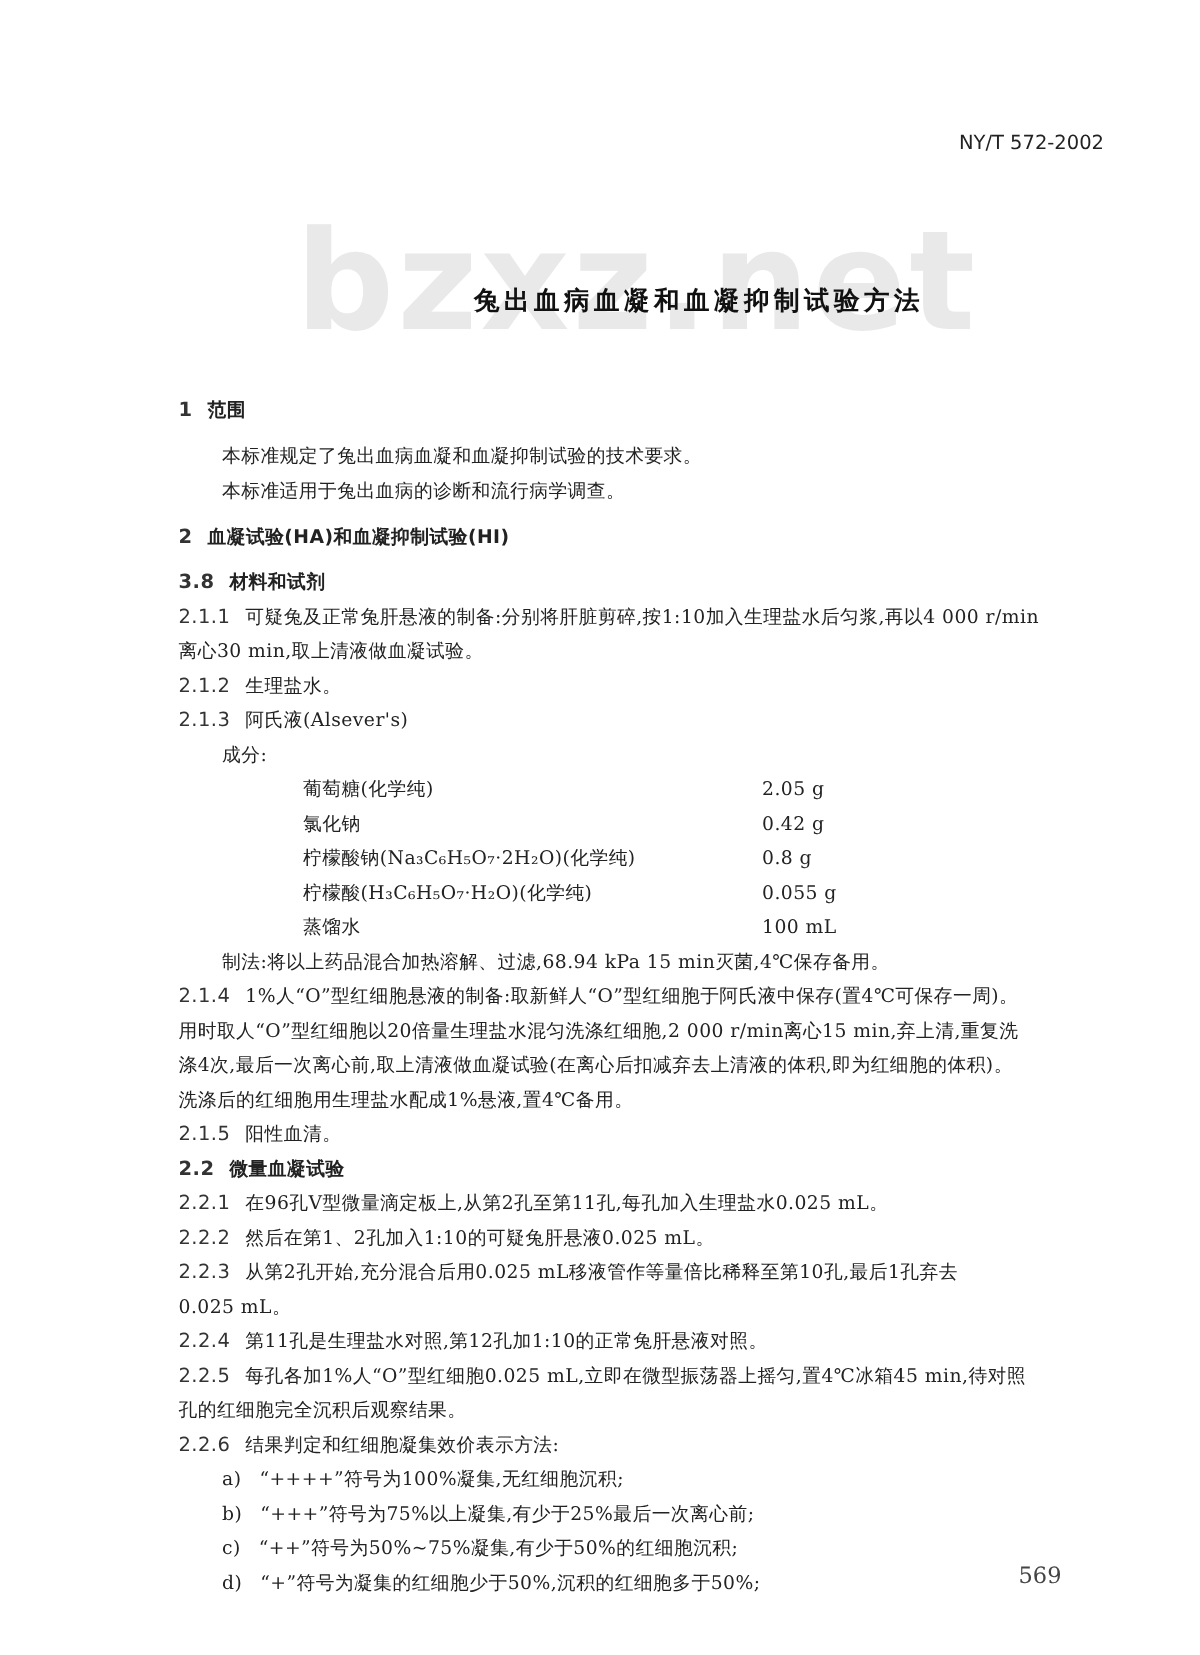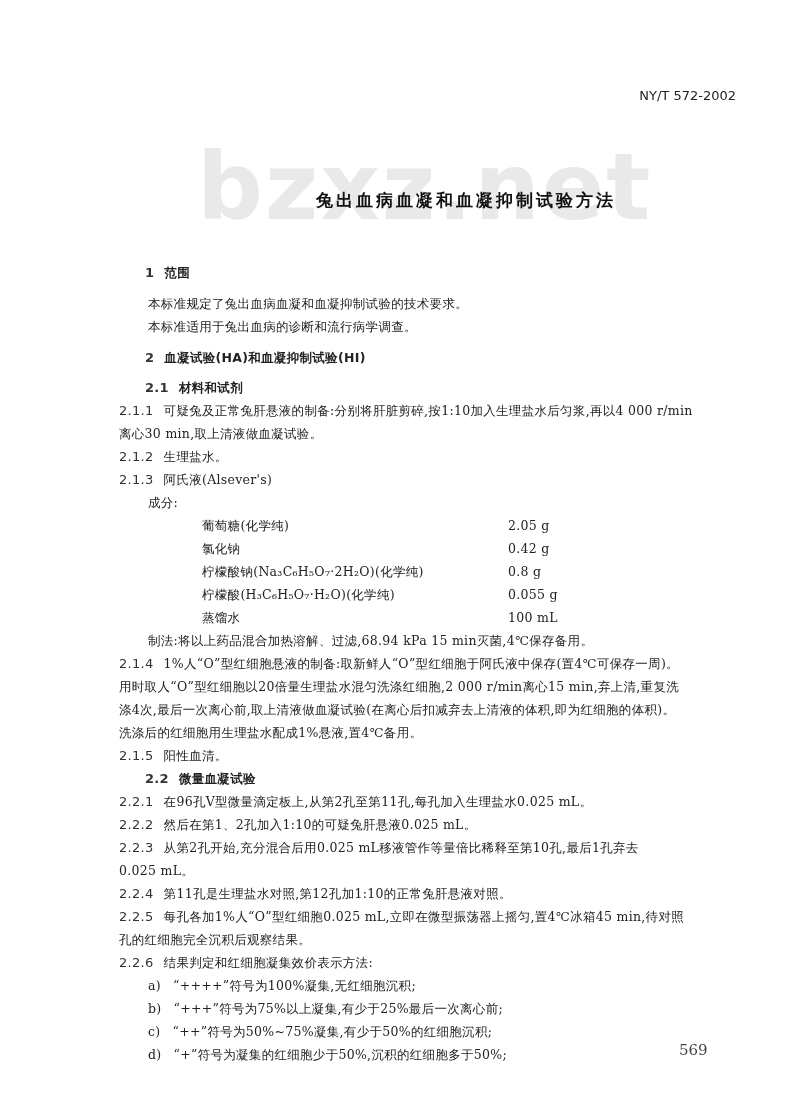--- a/index.html
+++ b/index.html
@@ -5,21 +5,21 @@
   html, body { margin:0; padding:0; }
   body { width:800px; height:1103px; background:#fff; position:relative; overflow:hidden;
          font-family:"DejaVu Serif", "Liberation Serif", serif; color:#222; }
   .ln { position:absolute; font-size:12.5px; line-height:16px; white-space:nowrap; letter-spacing:0.3px; }
   .num { font-family:"DejaVu Sans", sans-serif; font-size:13px; color:#333; margin-right:10px; }
   .hdr { position:absolute; right:64px; top:88px; font-size:13px; font-family:"DejaVu Sans", sans-serif; color:#222;margin-left:24px; }
   .wm { position:absolute; left:197px; top:134px; font-family:"DejaVu Sans", sans-serif; font-weight:bold;
         font-size:92px; color:#e9e9e9; letter-spacing:2px; }
   .title { position:absolute; left:272px; top:189px; font-size:17px; font-weight:bold; letter-spacing:3px;
            font-family:"DejaVu Sans", sans-serif; color:#111;margin-left:44px; }
-  .sec { font-family:"DejaVu Sans", sans-serif; font-weight:bold; font-size:12.5px;margin-left:26px; }
+  .sec { font-family:"DejaVu Sans", sans-serif; font-weight:bold; font-size:12.5px; }
   .val { position:absolute; left:508px; }
   .pg { position:absolute; left:679px; top:1041px; font-size:15px; color:#444; }
 </style>
 </head>
 <body>
 
 <div class="hdr">NY/T 572-2002</div>
 <div class="wm">bzxz.net</div>
 <div class="title">兔出血病血凝和血凝抑制试验方法</div>
 
@@ -27,21 +27,21 @@
   <span class="num">1</span><span>范围</span>
 </div>
 <div class="ln" style="left:148px;top:296px">本标准规定了兔出血病血凝和血凝抑制试验的技术要求。</div>
 <div class="ln" style="left:148px;top:319px">本标准适用于兔出血病的诊断和流行病学调查。</div>
 
 <div class="ln sec" style="left:119px;top:350px">
   <span class="num">2</span><span>血凝试验(HA)和血凝抑制试验(HI)</span>
 </div>
 
 <div class="ln sec" style="left:119px;top:380px">
-  <span class="num">2.1</span><span>材料和试剂</span>
+  <span class="num">3.8</span><span>材料和试剂</span>
 </div>
 
 <div class="ln" style="left:119px;top:403px">
   <span class="num">2.1.1</span><span>可疑兔及正常兔肝悬液的制备:分别将肝脏剪碎,按1:10加入生理盐水后匀浆,再以4 000 r/min</span>
 </div>
 <div class="ln" style="left:119px;top:426px">离心30 min,取上清液做血凝试验。</div>
 
 <div class="ln" style="left:119px;top:449px">
   <span class="num">2.1.2</span><span>生理盐水。</span>
 </div>

